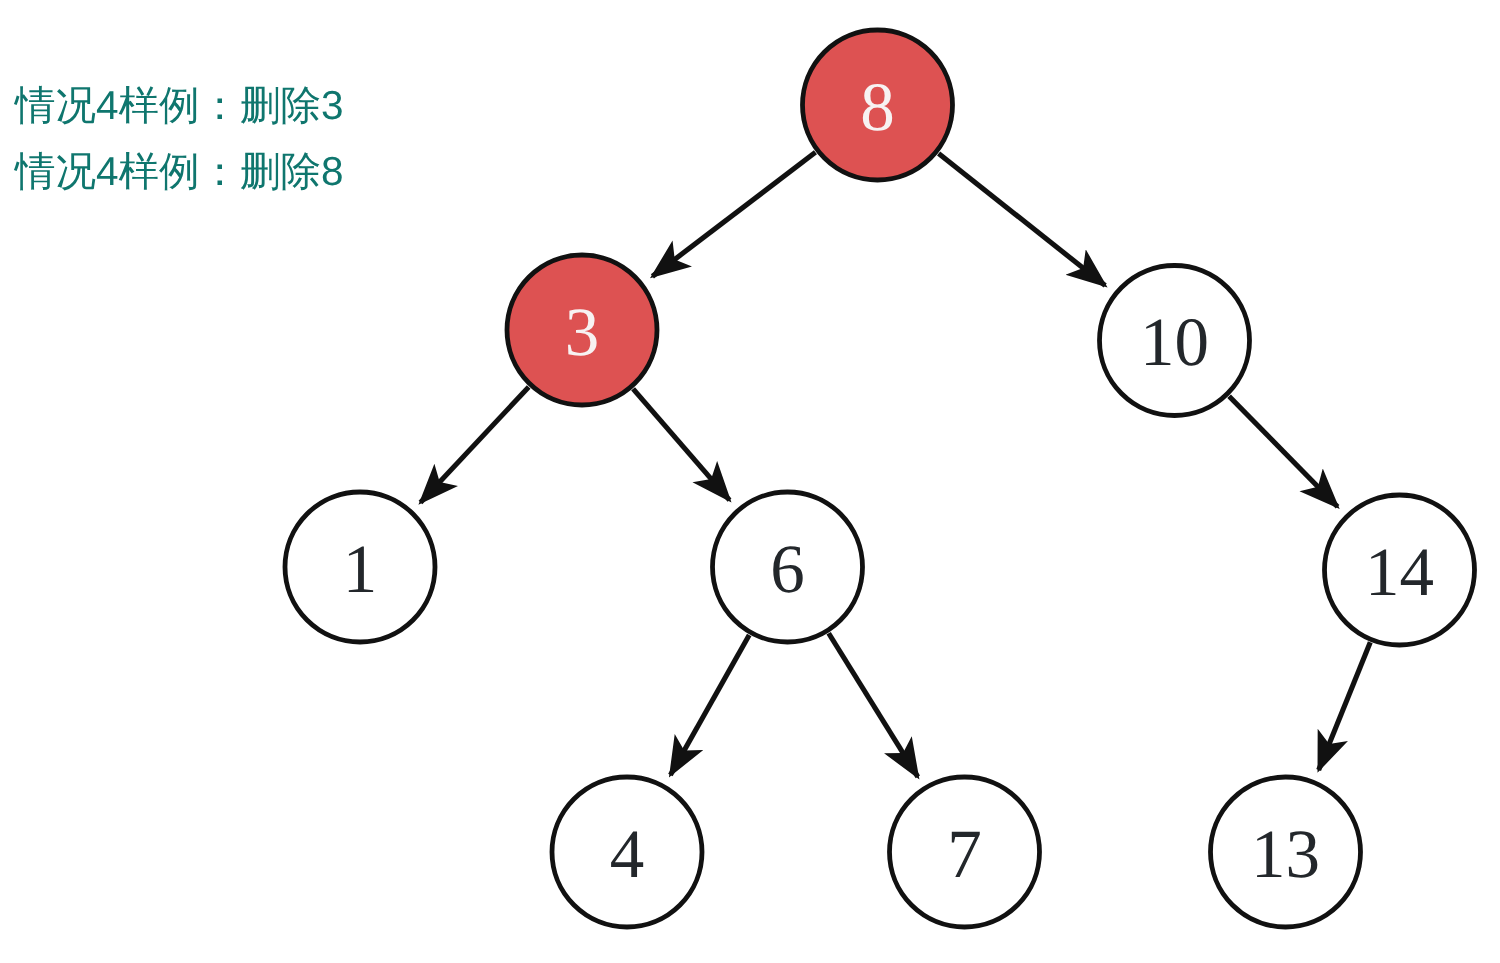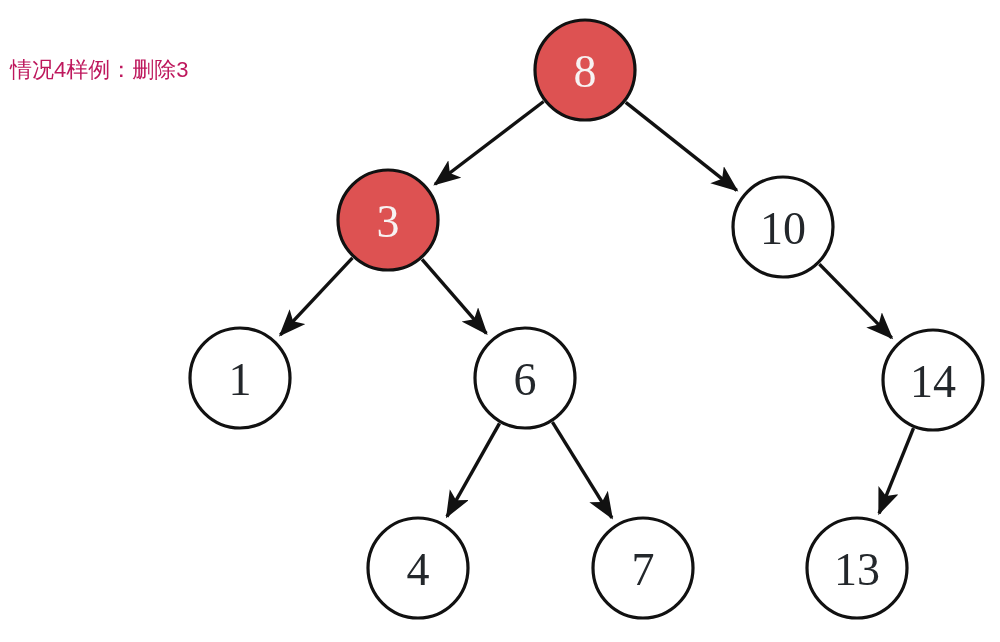--- a/index.html
+++ b/index.html
@@ -28,23 +28,23 @@
     height: 642px;
   }
   .caption-block {
     position: absolute;
     left: 10px;
     top: 48px;
     width: 330px;
   }
   .caption-line {
     font-family: "Liberation Sans", "DejaVu Sans", sans-serif;
-    font-size: 22px;
+    font-size: 27px;
     line-height: 44px;
-    color: #be185d;
+    color: #0f766e;
     white-space: nowrap;
     letter-spacing: 0px;
   }
   .node-circle {
     stroke: #111111;
     stroke-width: 3.2;
   }
   .node-fill-red {
     fill: #dd5252;
   }
@@ -125,15 +125,16 @@
         </g>
         <g>
           <circle cx="857" cy="568" r="50" class="node-circle node-fill-white" fill="#ffffff"></circle>
           <text x="857" y="569" class="node-label node-label-dark" fill="#23272b">13</text>
         </g>
       </g>
   </svg>
 
   <div class="caption-block">
     <div class="caption-line">情况4样例：删除3</div>
+    <div class="caption-line">情况4样例：删除8</div>
   </div>
 
 </div>
 
 </body></html>

